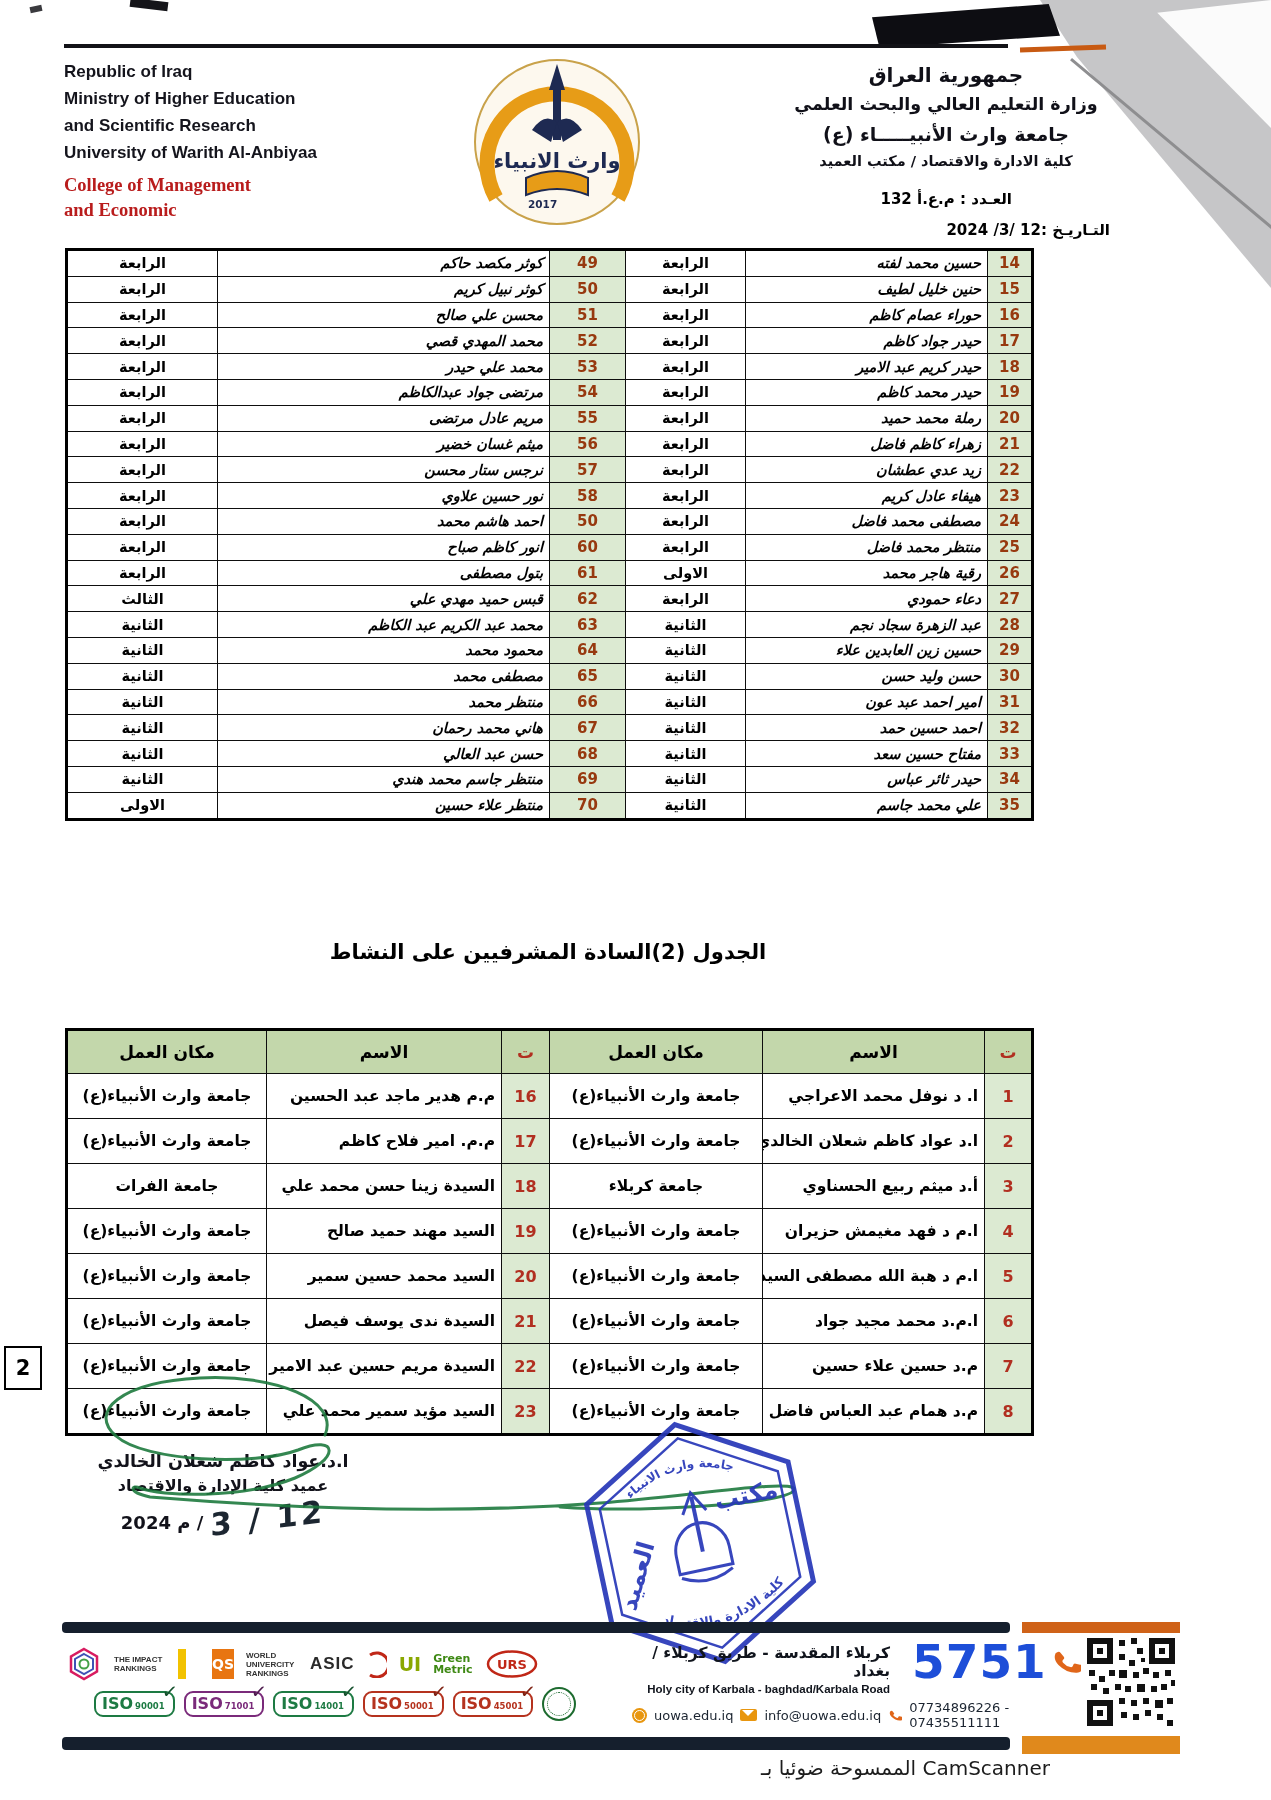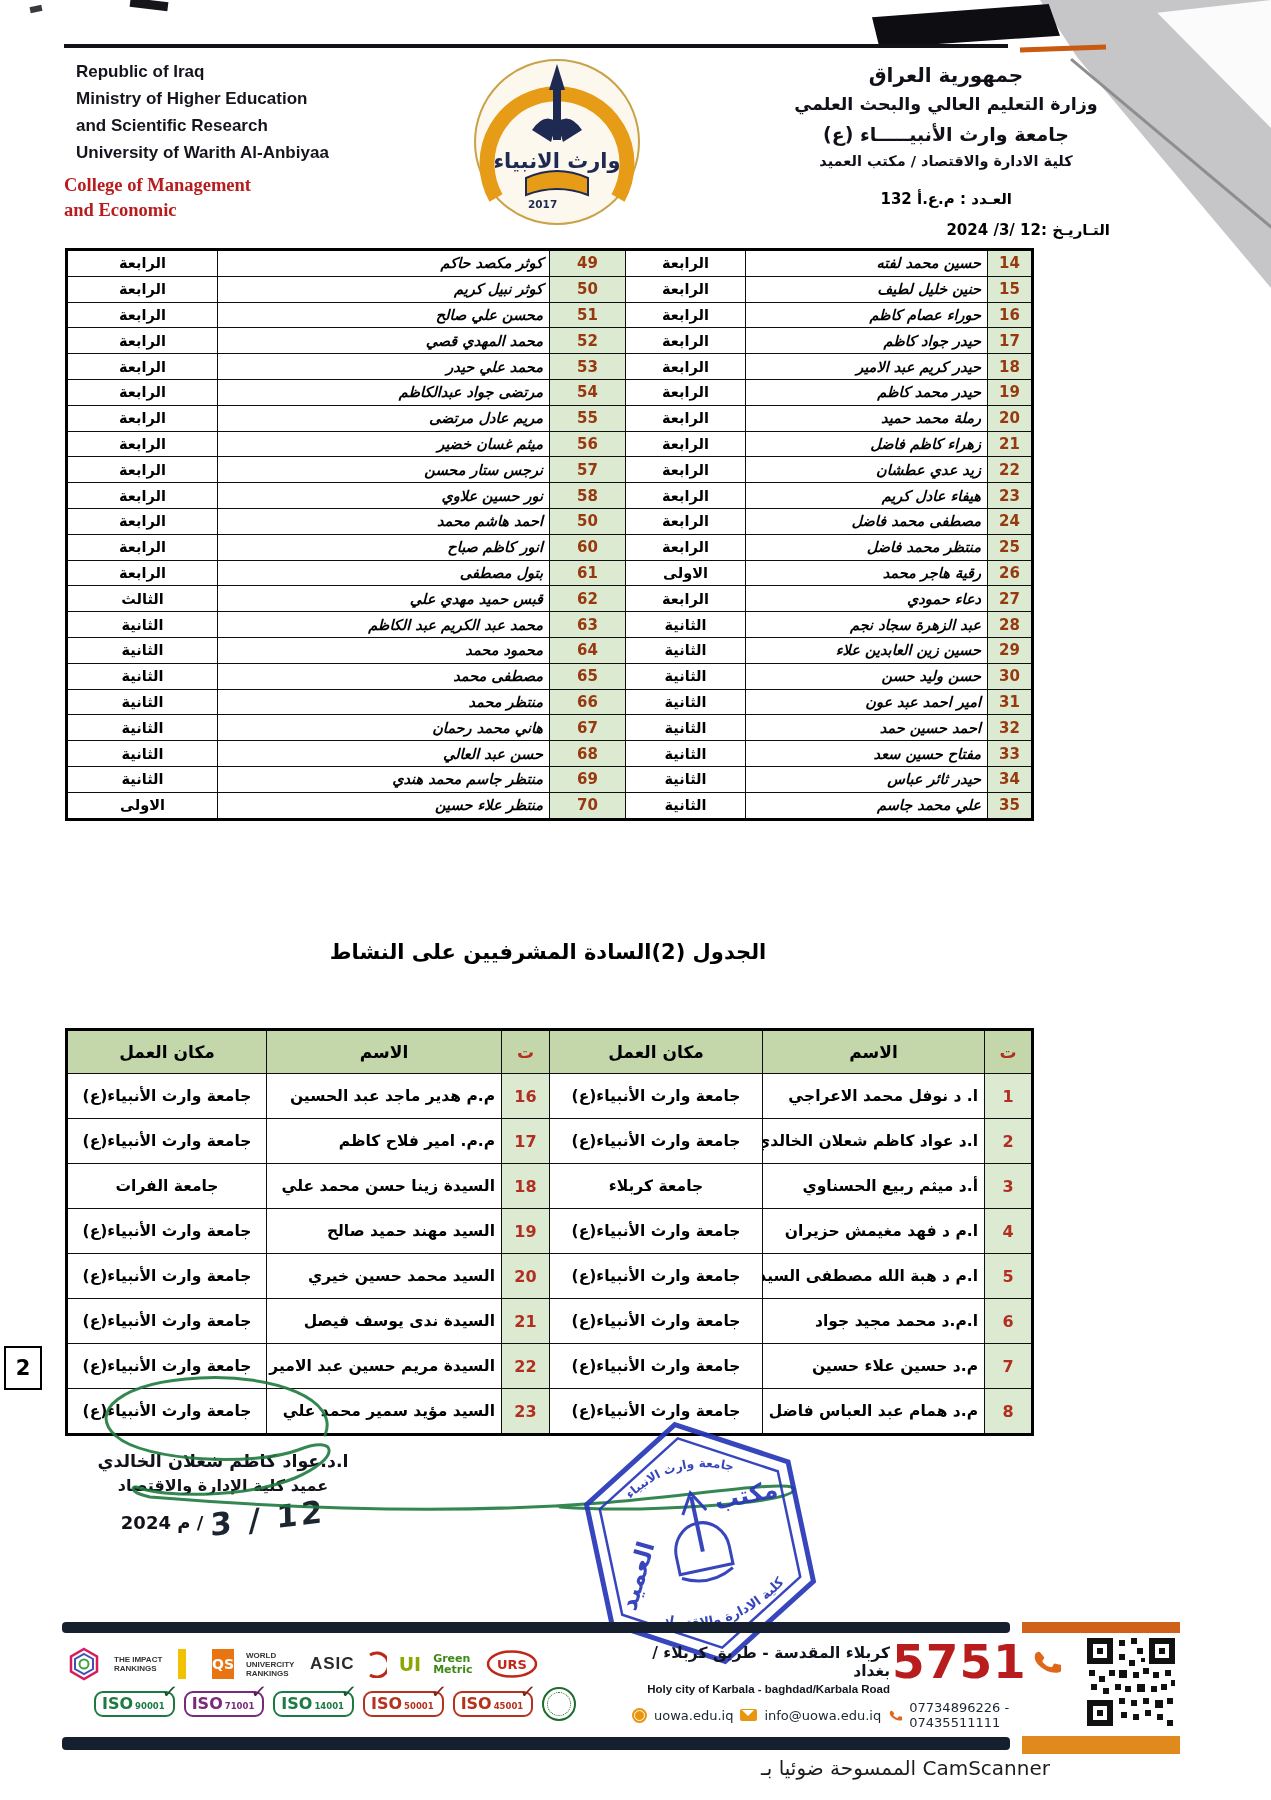--- a/index.html
+++ b/index.html
@@ -16,21 +16,21 @@
   .art-diag-line{position:absolute;left:1072px;top:58px;width:300px;height:3px;background:#8e8e90;
                  transform:rotate(40deg);transform-origin:left top;}
   .art-mark-tl{position:absolute;left:130px;top:0;width:38px;height:9px;background:#15151a;transform:rotate(7deg);}
   .art-mark-tl2{position:absolute;left:30px;top:6px;width:12px;height:6px;background:#3a3a3e;transform:rotate(-12deg);}
 
   
   .rule-black{position:absolute;left:64px;top:44px;width:944px;height:4px;background:#121217;}
   .rule-orange{position:absolute;left:1020px;top:46px;width:86px;height:5px;background:#c85a12;transform:rotate(-2deg);}
 
   .hdr-en{position:absolute;left:64px;top:58px;}
-  .en-sans div{font-family:"Liberation Sans",sans-serif;font-weight:700;font-size:17px;line-height:27px;color:#14141c;margin-left:12px;}
+  .en-sans div{font-family:"Liberation Sans",sans-serif;font-weight:700;font-size:17px;line-height:27px;color:#14141c;}
   .en-serif{margin-top:7px;}
   .en-serif div{font-family:"Liberation Serif",serif;font-weight:700;font-size:18.5px;line-height:25px;color:#b91c1c;}
 
   .logo-wrap{position:absolute;left:468px;top:46px;}
 
   .hdr-ar{position:absolute;left:778px;top:60px;width:336px;text-align:center;direction:rtl;font-weight:700;color:#101018;}
   .ar-l0{font-size:20px;line-height:30px;}
   .ar-l1{font-size:17.5px;line-height:29px;}
   .ar-l2{font-size:19px;line-height:30px;}
   .ar-l3{font-size:14.5px;line-height:25px;}
@@ -96,21 +96,21 @@
   .iso-green{border-color:#1d7a43;color:#1d7a43;} .iso-green .chk{color:#14502c;}
   .iso-purple{border-color:#7a2a7a;color:#7a2a7a;} .iso-purple .chk{color:#4d1a4d;}
   .iso-red{border-color:#b5321e;color:#b5321e;} .iso-red .chk{color:#7e2213;}
   .circ-logo{width:30px;height:30px;border:2px solid #1d6b2f;border-radius:50%;position:relative;}
   .circ-logo::after{content:"";position:absolute;inset:3px;border:1.5px dotted #1d6b2f;border-radius:50%;}
 
   .addr{position:absolute;left:636px;top:1644px;width:254px;text-align:right;}
   .addr-ar{direction:rtl;font-size:15.5px;font-weight:700;color:#10141c;}
   .addr-en{font-family:"Liberation Sans",sans-serif;font-size:11.5px;font-weight:700;color:#10141c;margin-top:3px;}
   .big-phone{position:absolute;left:892px;top:1634px;display:flex;align-items:center;gap:4px;}
-  .big-phone .n{font-size:47px;font-weight:700;color:#b91c1c;letter-spacing:1px;}
+  .big-phone .n{font-size:47px;font-weight:700;color:#1d4ed8;letter-spacing:1px;margin-left:20px;}
   .qr{position:absolute;left:1085px;top:1636px;}
   .contact-line{position:absolute;left:632px;top:1700px;width:460px;display:flex;align-items:center;
                 gap:7px;direction:ltr;font-size:13px;font-weight:400;color:#1b2430;}
   .ico-globe{width:15px;height:15px;border-radius:50%;background:#e8960f;position:relative;flex:0 0 auto;}
   .ico-globe::after{content:"";position:absolute;inset:2px;border:1.2px solid #fff;border-radius:50%;}
   .ico-env{width:17px;height:12px;background:#e8960f;position:relative;border-radius:2px;flex:0 0 auto;}
   .ico-env::after{content:"";position:absolute;left:2px;top:1px;border-left:6.5px solid transparent;
                   border-right:6.5px solid transparent;border-top:6px solid #fff;}
 
   .camscan{position:absolute;left:690px;top:1756px;width:360px;text-align:right;direction:ltr;
@@ -408,21 +408,21 @@
           <td class="work">جامعة وارث الأنبياء(ع)</td>
           <td class="num">19</td>
           <td class="name">السيد مهند حميد صالح</td>
           <td class="work">جامعة وارث الأنبياء(ع)</td>
         </tr>
         <tr>
           <td class="num">5</td>
           <td class="name">ا.م د هبة الله مصطفى السيد</td>
           <td class="work">جامعة وارث الأنبياء(ع)</td>
           <td class="num">20</td>
-          <td class="name">السيد محمد حسين خيري</td>
+          <td class="name">السيد محمد حسين سمير</td>
           <td class="work">جامعة وارث الأنبياء(ع)</td>
         </tr>
         <tr>
           <td class="num">6</td>
           <td class="name">ا.م.د محمد مجيد جواد</td>
           <td class="work">جامعة وارث الأنبياء(ع)</td>
           <td class="num">21</td>
           <td class="name">السيدة ندى يوسف فيصل</td>
           <td class="work">جامعة وارث الأنبياء(ع)</td>
         </tr>

